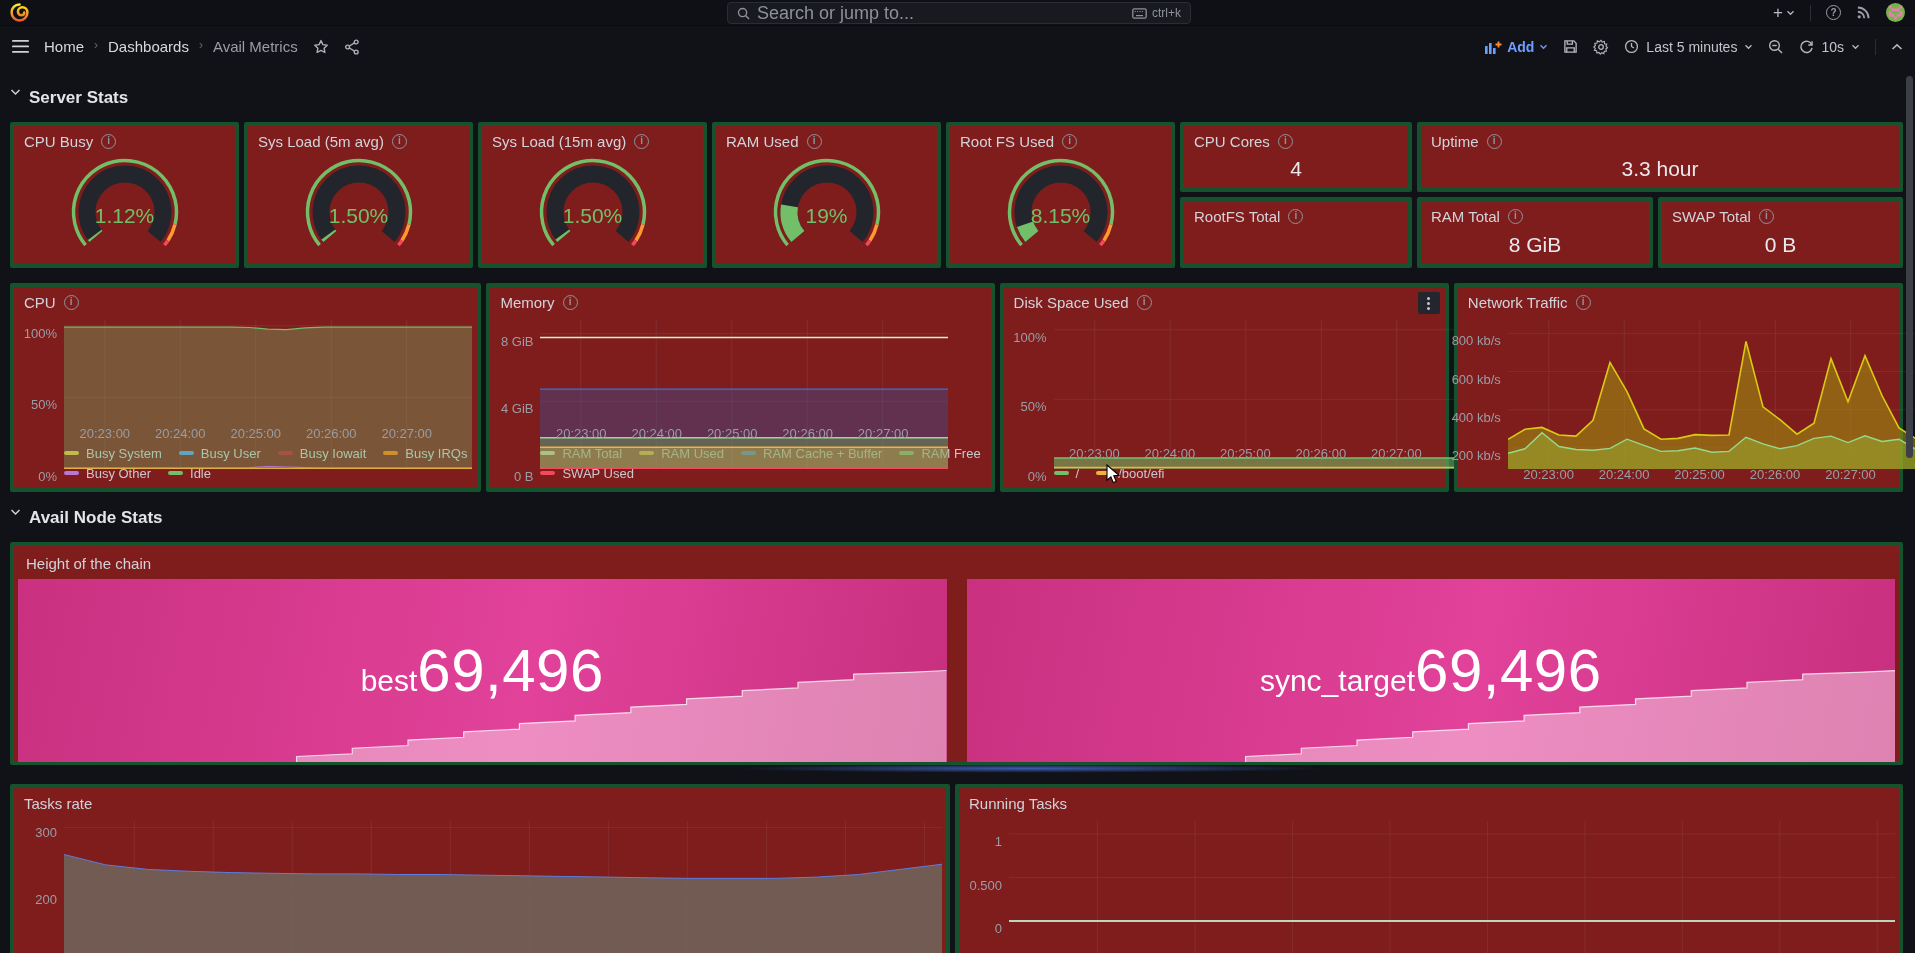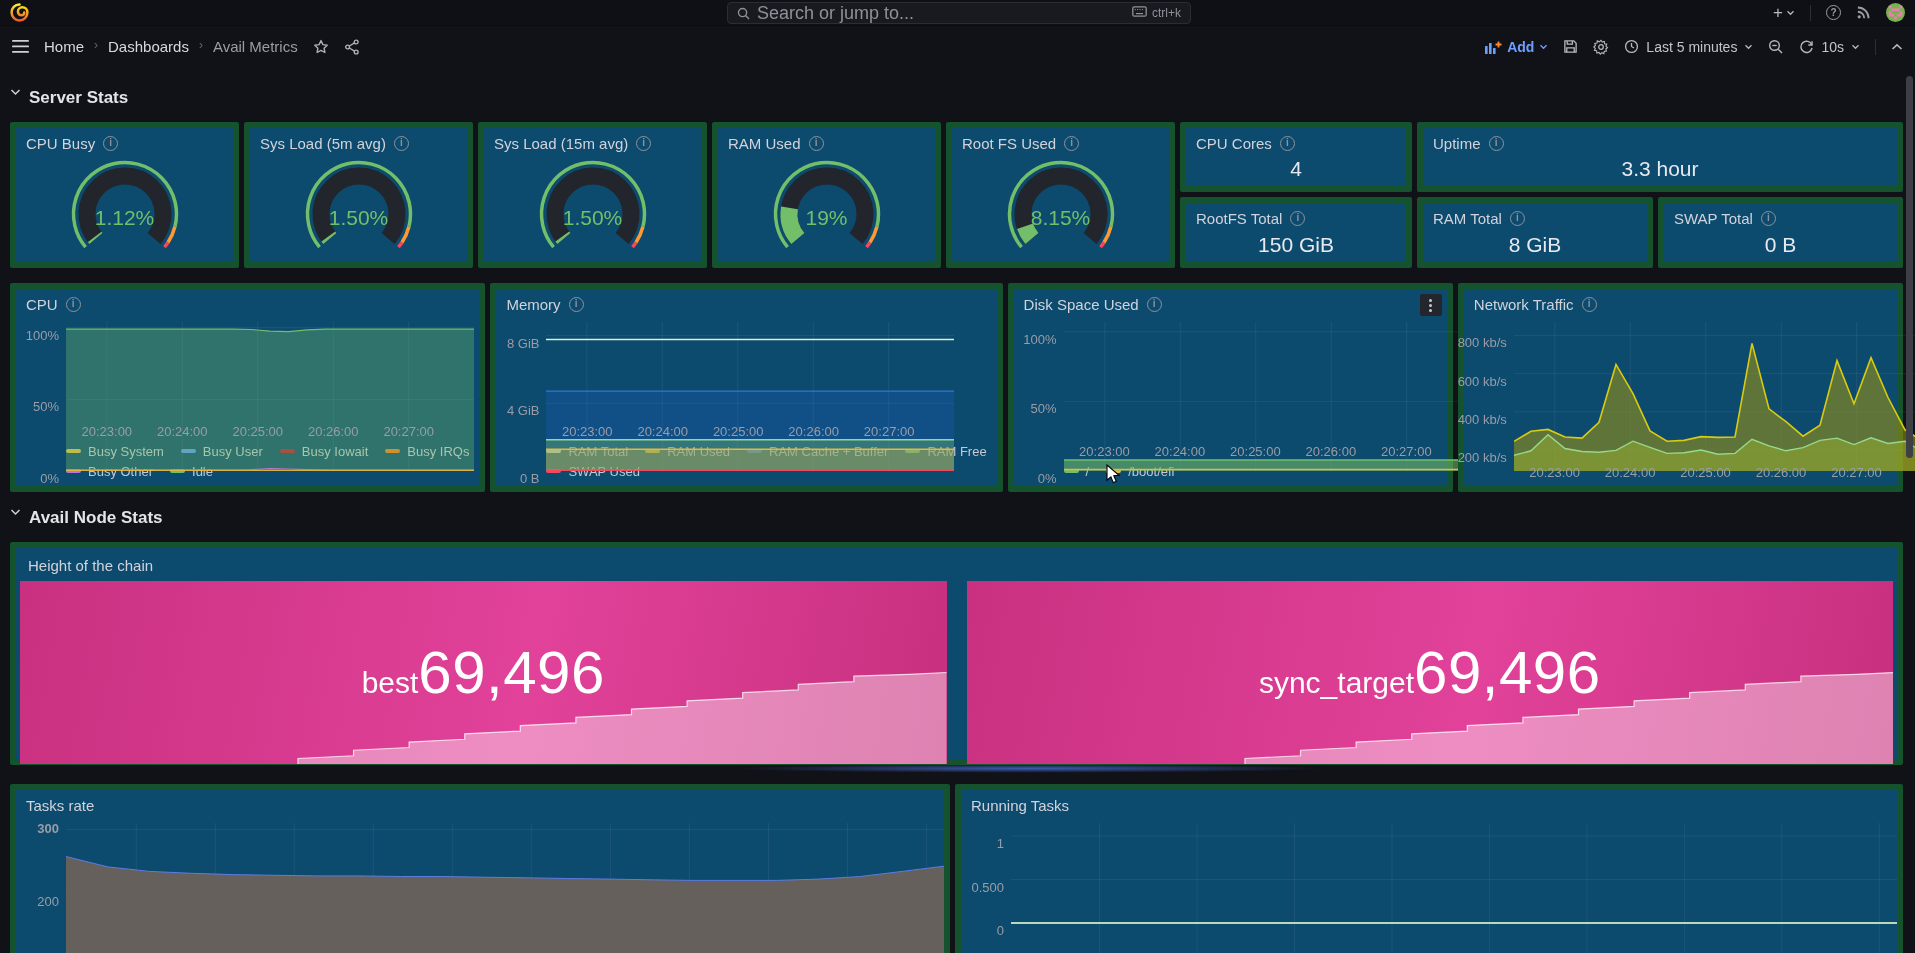--- a/index.html
+++ b/index.html
@@ -2,42 +2,42 @@
 <html><head>
 <meta charset="utf-8">
 <style>
 *{margin:0;padding:0;box-sizing:border-box}
 html,body{width:1915px;height:953px;overflow:hidden;background:#111217;font-family:"Liberation Sans",sans-serif;color:#ccccdc;position:relative}
 
 .topbar{height:26px;background:#0e1015;border-bottom:1px solid #0a0b0e;display:flex;align-items:center;padding:0 10px;position:relative;z-index:6}
 .logo{display:flex;align-items:center;cursor:pointer}
 .search-pill{position:absolute;left:727px;top:2px;width:464px;height:22px;background:#181a20;border:1px solid #2b2d34;border-radius:4px;display:flex;align-items:center;gap:7px;padding:0 9px;cursor:text}
 .sph{font-size:18px;color:#8e9198;flex:1;white-space:nowrap}
-.skbd{display:flex;gap:5px;color:#8e9198;font-size:12px}
+.skbd{display:flex;align-items:center;gap:5px;color:#8e9198;font-size:12px}
 .tb-right{margin-left:auto;display:flex;align-items:center;gap:15px}
 .tb-divider{width:1px;height:16px;background:#2c2e35}
 .iconbtn{display:flex;align-items:center;gap:3px;cursor:pointer;color:#b5b7be}
 .help-icon{width:15px;height:15px;border:1.5px solid #9b9da5;border-radius:50%;display:flex;align-items:center;justify-content:center;font-size:10px;color:#9b9da5;font-weight:700;cursor:pointer}
 .avatar{width:19px;height:19px;border-radius:50%;overflow:hidden;cursor:pointer}
 .plus-label{font-size:17px;color:#b9bbc2;line-height:14px}
 
 .toolbar{height:41px;display:flex;align-items:center;padding:0 12px;background:#111217}
 .hamburger{margin-right:15px;cursor:pointer;display:flex}
 .crumb{font-size:15px;color:#d7d8de;display:flex;align-items:flex-start;gap:10px}
 .crumb .sep{color:#62656e;font-size:12px}
 .crumb .current{color:#9a9da6}
 .crumb-icons{display:flex;gap:15px;margin-left:15px;align-items:center}
 .tool-right{margin-left:auto;display:flex;align-items:center;gap:15px;color:#c3c5cc;font-size:14px}
 .add-btn{color:#6e9fff;display:flex;align-items:center;gap:5px;font-weight:700;cursor:pointer}
 .tr-group{display:flex;align-items:center;gap:7px;cursor:pointer}
 
 .dash{padding:21px 12px 0 10px}
 .sec-header{display:flex;gap:8px;height:26px;margin-bottom:8px;font-size:17px;font-weight:700;color:#e3e4e8;cursor:pointer}
 .row1{display:grid;grid-template-columns:229px 229px 229px 229px 229px 232px 236px 1fr;grid-template-rows:70px 71px;gap:5px;margin-bottom:15px}
-.panel{background:#0c4a6e;border:6px solid #14532d;border-radius:2px;position:relative}
+.panel{background:#7f1d1d;border:4px solid #14532d;border-radius:2px;position:relative}
 .gauge-panel{grid-row:1/3;display:flex;flex-direction:column}
 .panel-header{height:26px;display:flex;align-items:center;gap:8px;padding:5px 10px 0}
 .panel-title{font-size:15px;font-weight:500;color:#d2d3da;white-space:nowrap;cursor:pointer}
 .info-icon{width:15px;height:15px;border:1.5px solid #8f929b;border-radius:50%;color:#8f929b;font-size:10px;line-height:11px;text-align:center;font-weight:700;cursor:pointer;flex:0 0 auto}
 .gauge{flex:1;position:relative;display:flex;align-items:flex-start;justify-content:center;padding-top:4px}
 .gauge-value{position:absolute;width:100%;text-align:center;top:52px;font-size:21px;font-weight:500;color:#73bf69}
 .stat-value{position:absolute;left:0;right:0;top:28px;bottom:4px;display:flex;align-items:center;justify-content:center;font-size:21px;color:#e8e9ee}
 .cpu-cores{grid-column:6;grid-row:1}.uptime{grid-column:7/9;grid-row:1}
 .rootfs-total{grid-column:6;grid-row:2}.ram-total{grid-column:7;grid-row:2}.swap-total{grid-column:8;grid-row:2}
 
@@ -326,21 +326,20 @@
           <span class="panel-title">Uptime</span>
           <span class="info-icon">i</span>
         </div>
       <div class="stat-value">3.3 hour</div>
     </div>
     <div class="panel rootfs-total">
       <div class="panel-header">
           <span class="panel-title">RootFS Total</span>
           <span class="info-icon">i</span>
         </div>
-      <div class="stat-value">150 GiB</div>
     </div>
     <div class="panel ram-total">
       <div class="panel-header">
           <span class="panel-title">RAM Total</span>
           <span class="info-icon">i</span>
         </div>
       <div class="stat-value">8 GiB</div>
     </div>
     <div class="panel swap-total">
       <div class="panel-header">
@@ -615,21 +614,21 @@
 
   <div class="row3">
     <div class="panel chart-panel">
       <div class="panel-header">
           <span class="panel-title">Tasks rate</span>
         </div>
       <div class="chart-area">
           <div class="ycol">
             <div class="yl" style="top: 142.484px;">100</div>
             <div class="yl" style="top: 77.9677px;">200</div>
-            <div class="yl" style="top: 5px; font-weight: bold;">300</div>
+            <div class="yl" style="top: 11px;">300</div>
           </div>
           <div class="plot">
             <svg width="878" height="200">
               <line x1="70.24" x2="70.24" y1="0" y2="200" stroke="rgba(204,204,220,0.09)"></line>
               <line x1="149.26000000000002" x2="149.26000000000002" y1="0" y2="200" stroke="rgba(204,204,220,0.09)"></line>
               <line x1="228.28" x2="228.28" y1="0" y2="200" stroke="rgba(204,204,220,0.09)"></line>
               <line x1="307.29999999999995" x2="307.29999999999995" y1="0" y2="200" stroke="rgba(204,204,220,0.09)"></line>
               <line x1="386.32" x2="386.32" y1="0" y2="200" stroke="rgba(204,204,220,0.09)"></line>
               <line x1="465.34000000000003" x2="465.34000000000003" y1="0" y2="200" stroke="rgba(204,204,220,0.09)"></line>
               <line x1="544.36" x2="544.36" y1="0" y2="200" stroke="rgba(204,204,220,0.09)"></line>

